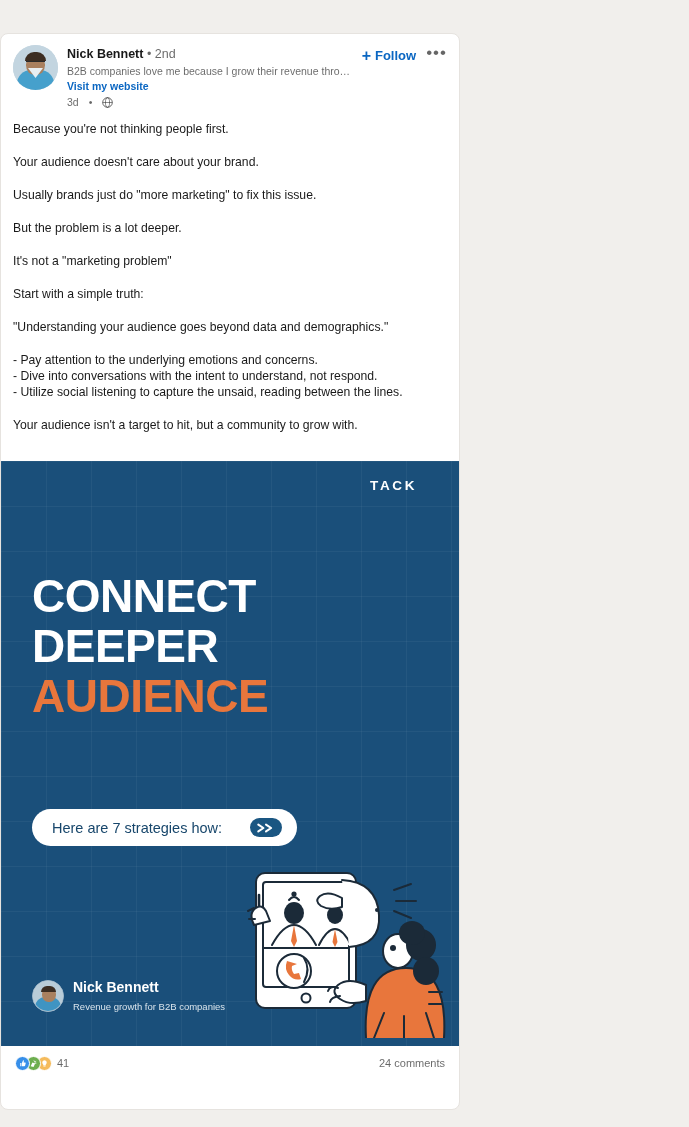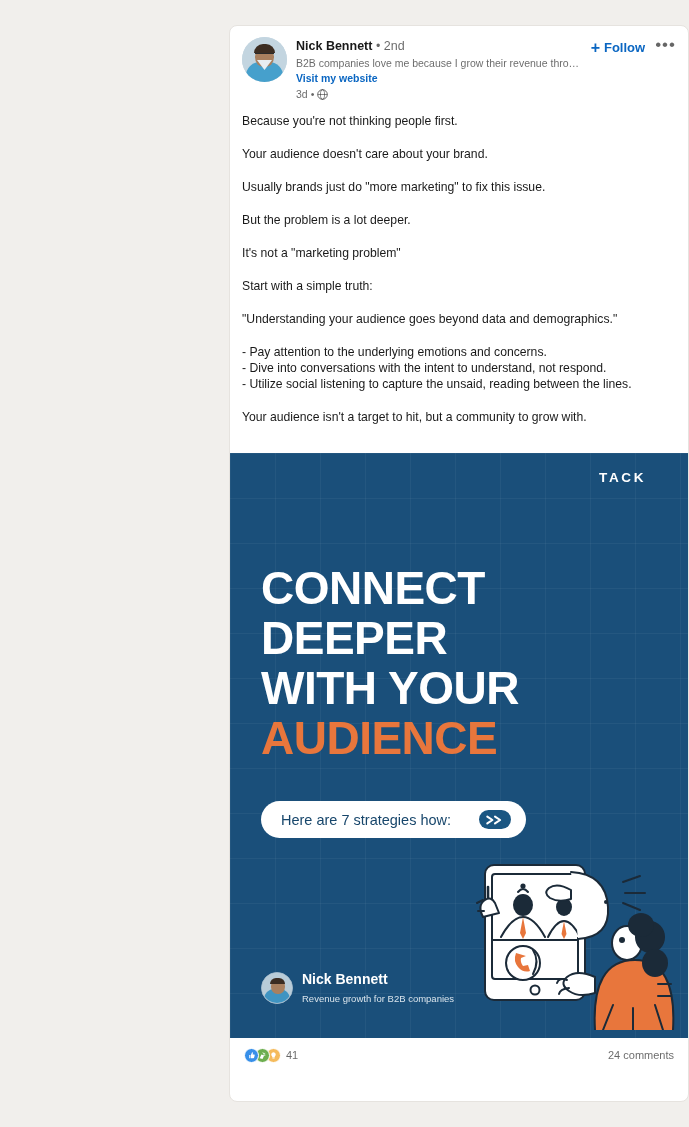--- a/index.html
+++ b/index.html
@@ -9,22 +9,22 @@
     height: 1127px;
     background: #f1efec;
     font-family: "Liberation Sans", sans-serif;
     overflow: hidden;
   }
 
   .page-wrap {
     width: 689px;
     height: 1127px;
     display: flex;
-    justify-content: flex-end;
-    padding-top: 25px;
+    justify-content: flex-start;
+    padding-top: 33px;
   }
 
   .post-card {
     width: 460px;
     background: #ffffff;
     border-radius: 8px;
     border: 1px solid #e6e3df;
     overflow: hidden;
     display: flex;
     flex-direction: column;
@@ -93,21 +93,21 @@
     cursor: pointer;
   }
 
   .meta-line {
     font-size: 10.5px;
     color: #00000099;
     line-height: 14px;
     margin-top: 2px;
     display: flex;
     align-items: center;
-    gap: 3px;
+    gap: 10px;
   }
   .globe-icon { display:inline-block; width:11px; height:11px; }
 
   .header-actions {
     display: flex;
     align-items: flex-start;
     gap: 10px;
     padding-top: 3px;
   }
 
@@ -340,21 +340,20 @@
     </div>
 
     <div class="post-image">
       <div class="grid-overlay"></div>
 
       <div class="tack-logo">TACK</div>
 
       <div class="headline">
         <div>CONNECT</div>
         <div>DEEPER</div>
-        <div>WITH YOUR</div>
         <div class="accent">AUDIENCE</div>
       </div>
 
       <div class="cta-pill">
         <span class="cta-text">Here are 7 strategies how:</span>
         <span class="cta-chevrons">
           <svg viewBox="0 0 24 14" width="22" height="12">
             <path d="M3 3 L9 7 L3 11" fill="none" stroke="#ffffff" stroke-width="2.4" stroke-linecap="round" stroke-linejoin="round"></path>
             <path d="M12 3 L18 7 L12 11" fill="none" stroke="#ffffff" stroke-width="2.4" stroke-linecap="round" stroke-linejoin="round"></path>
           </svg>

